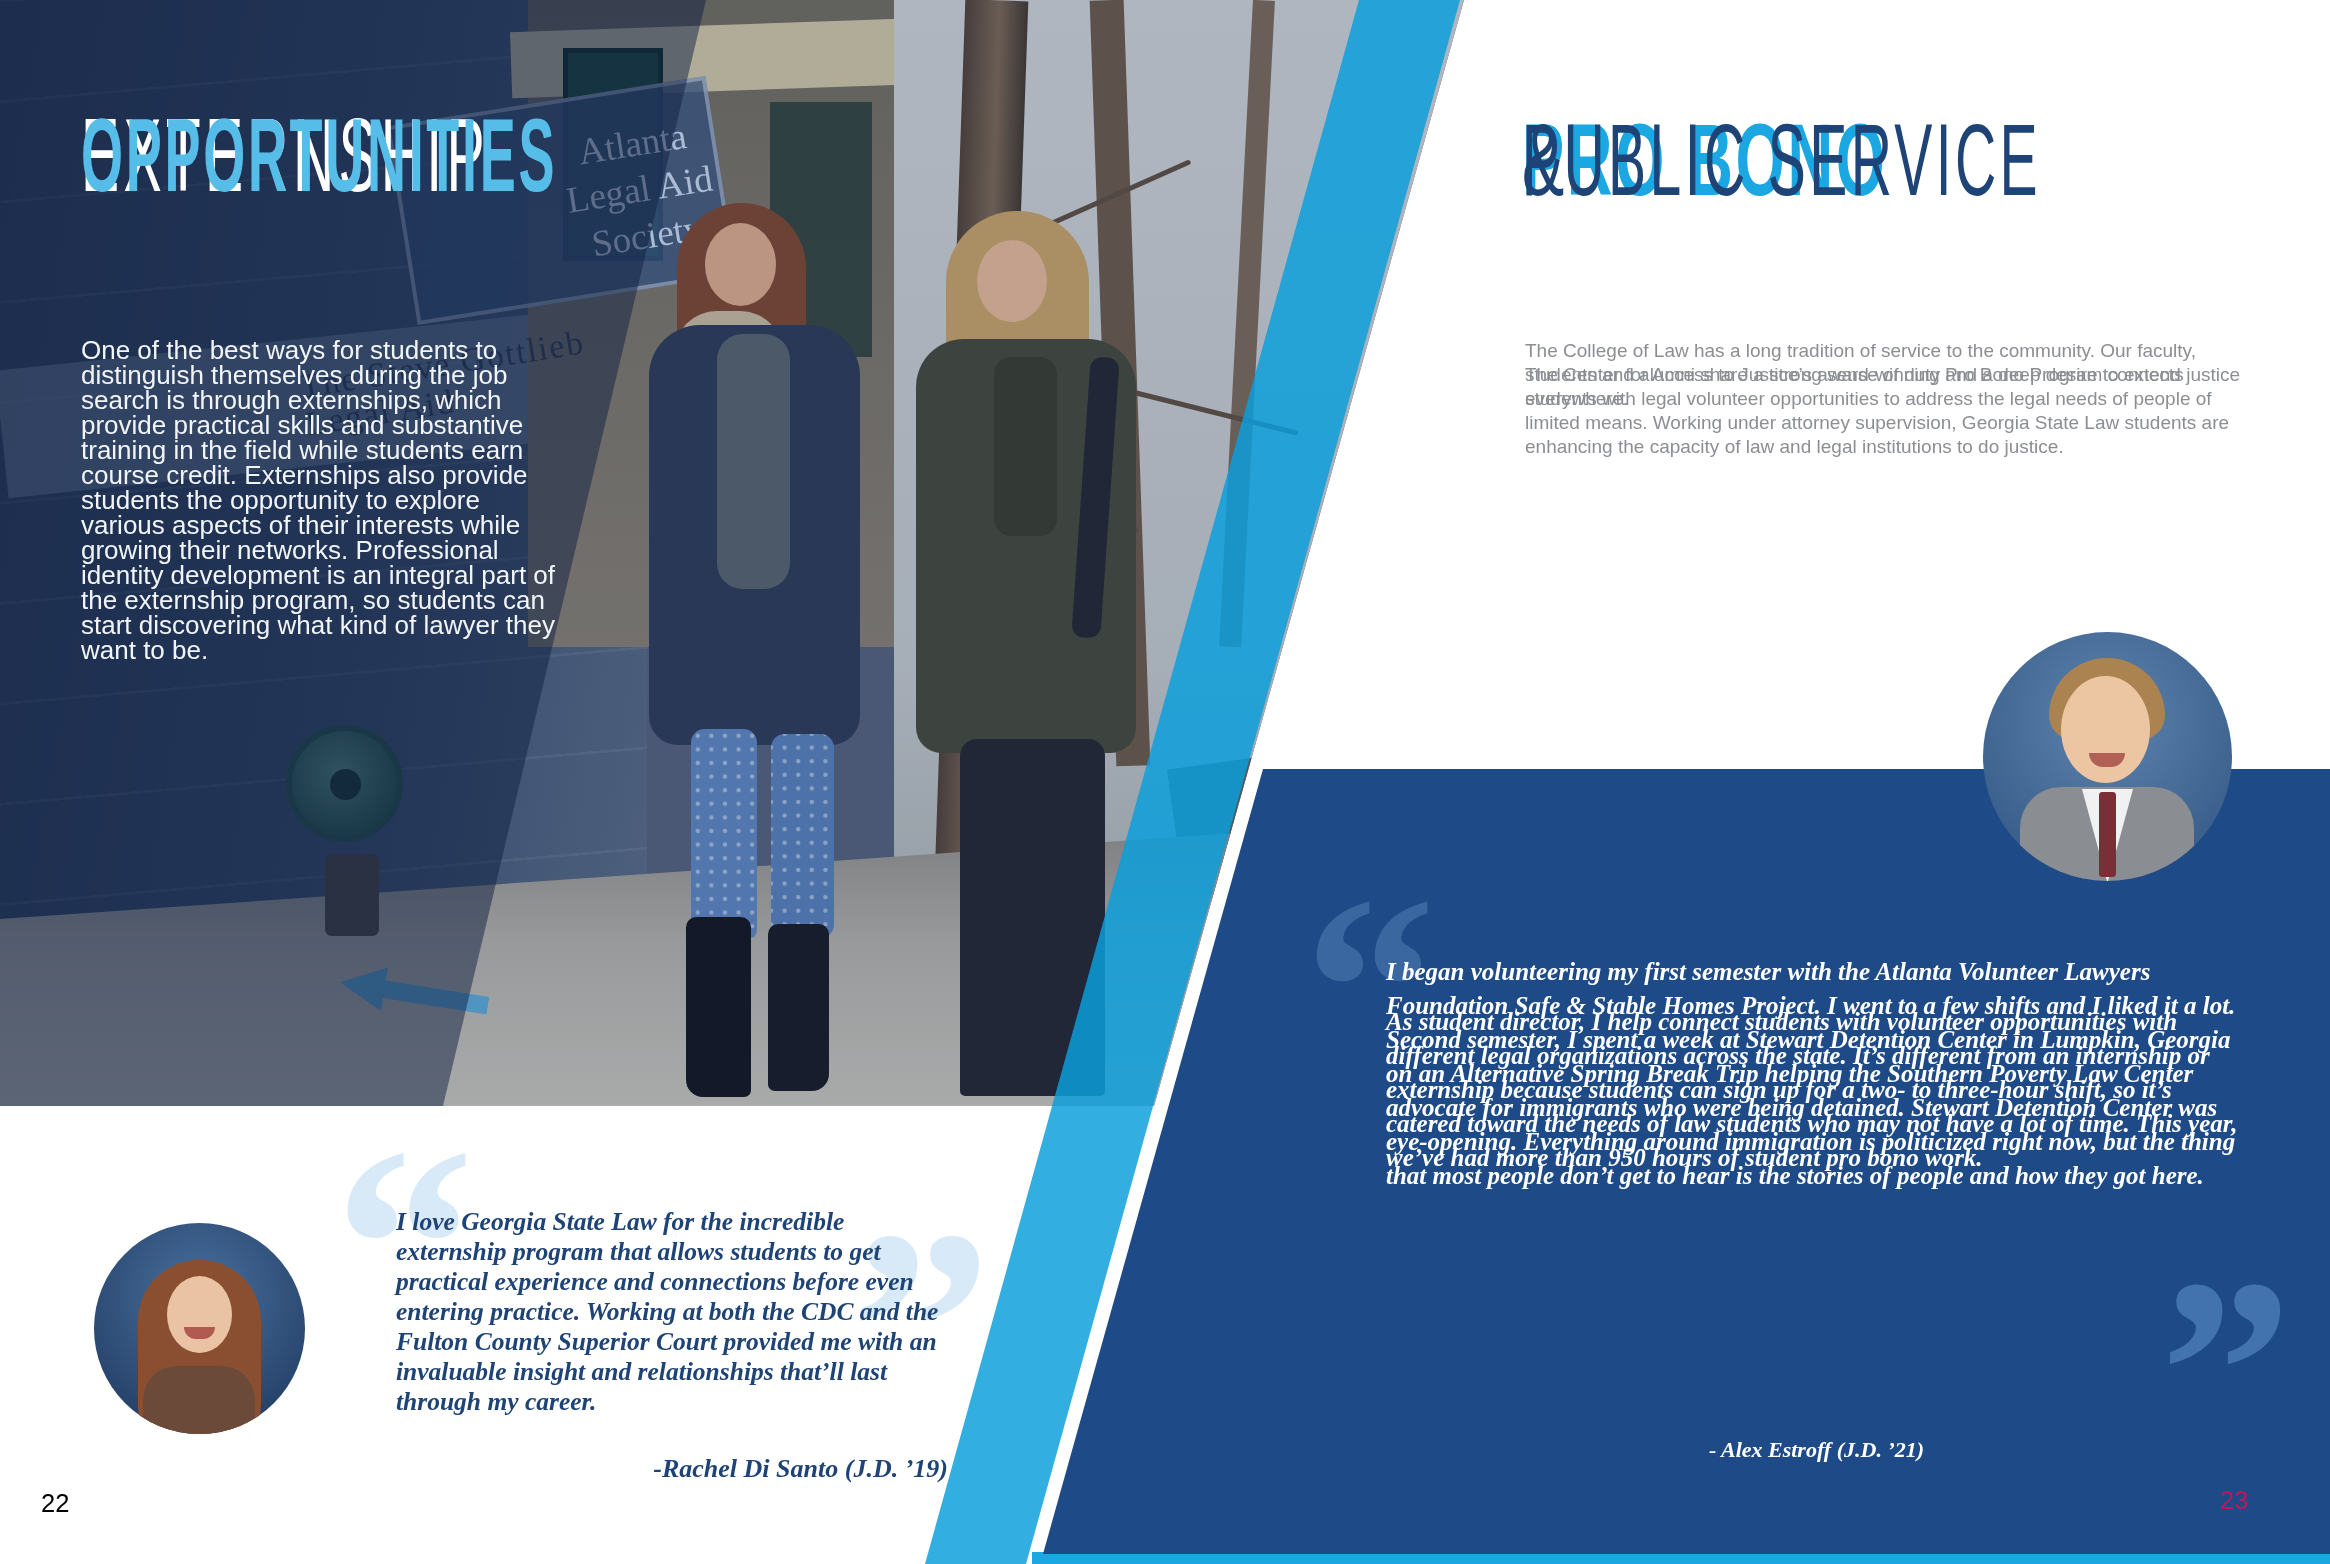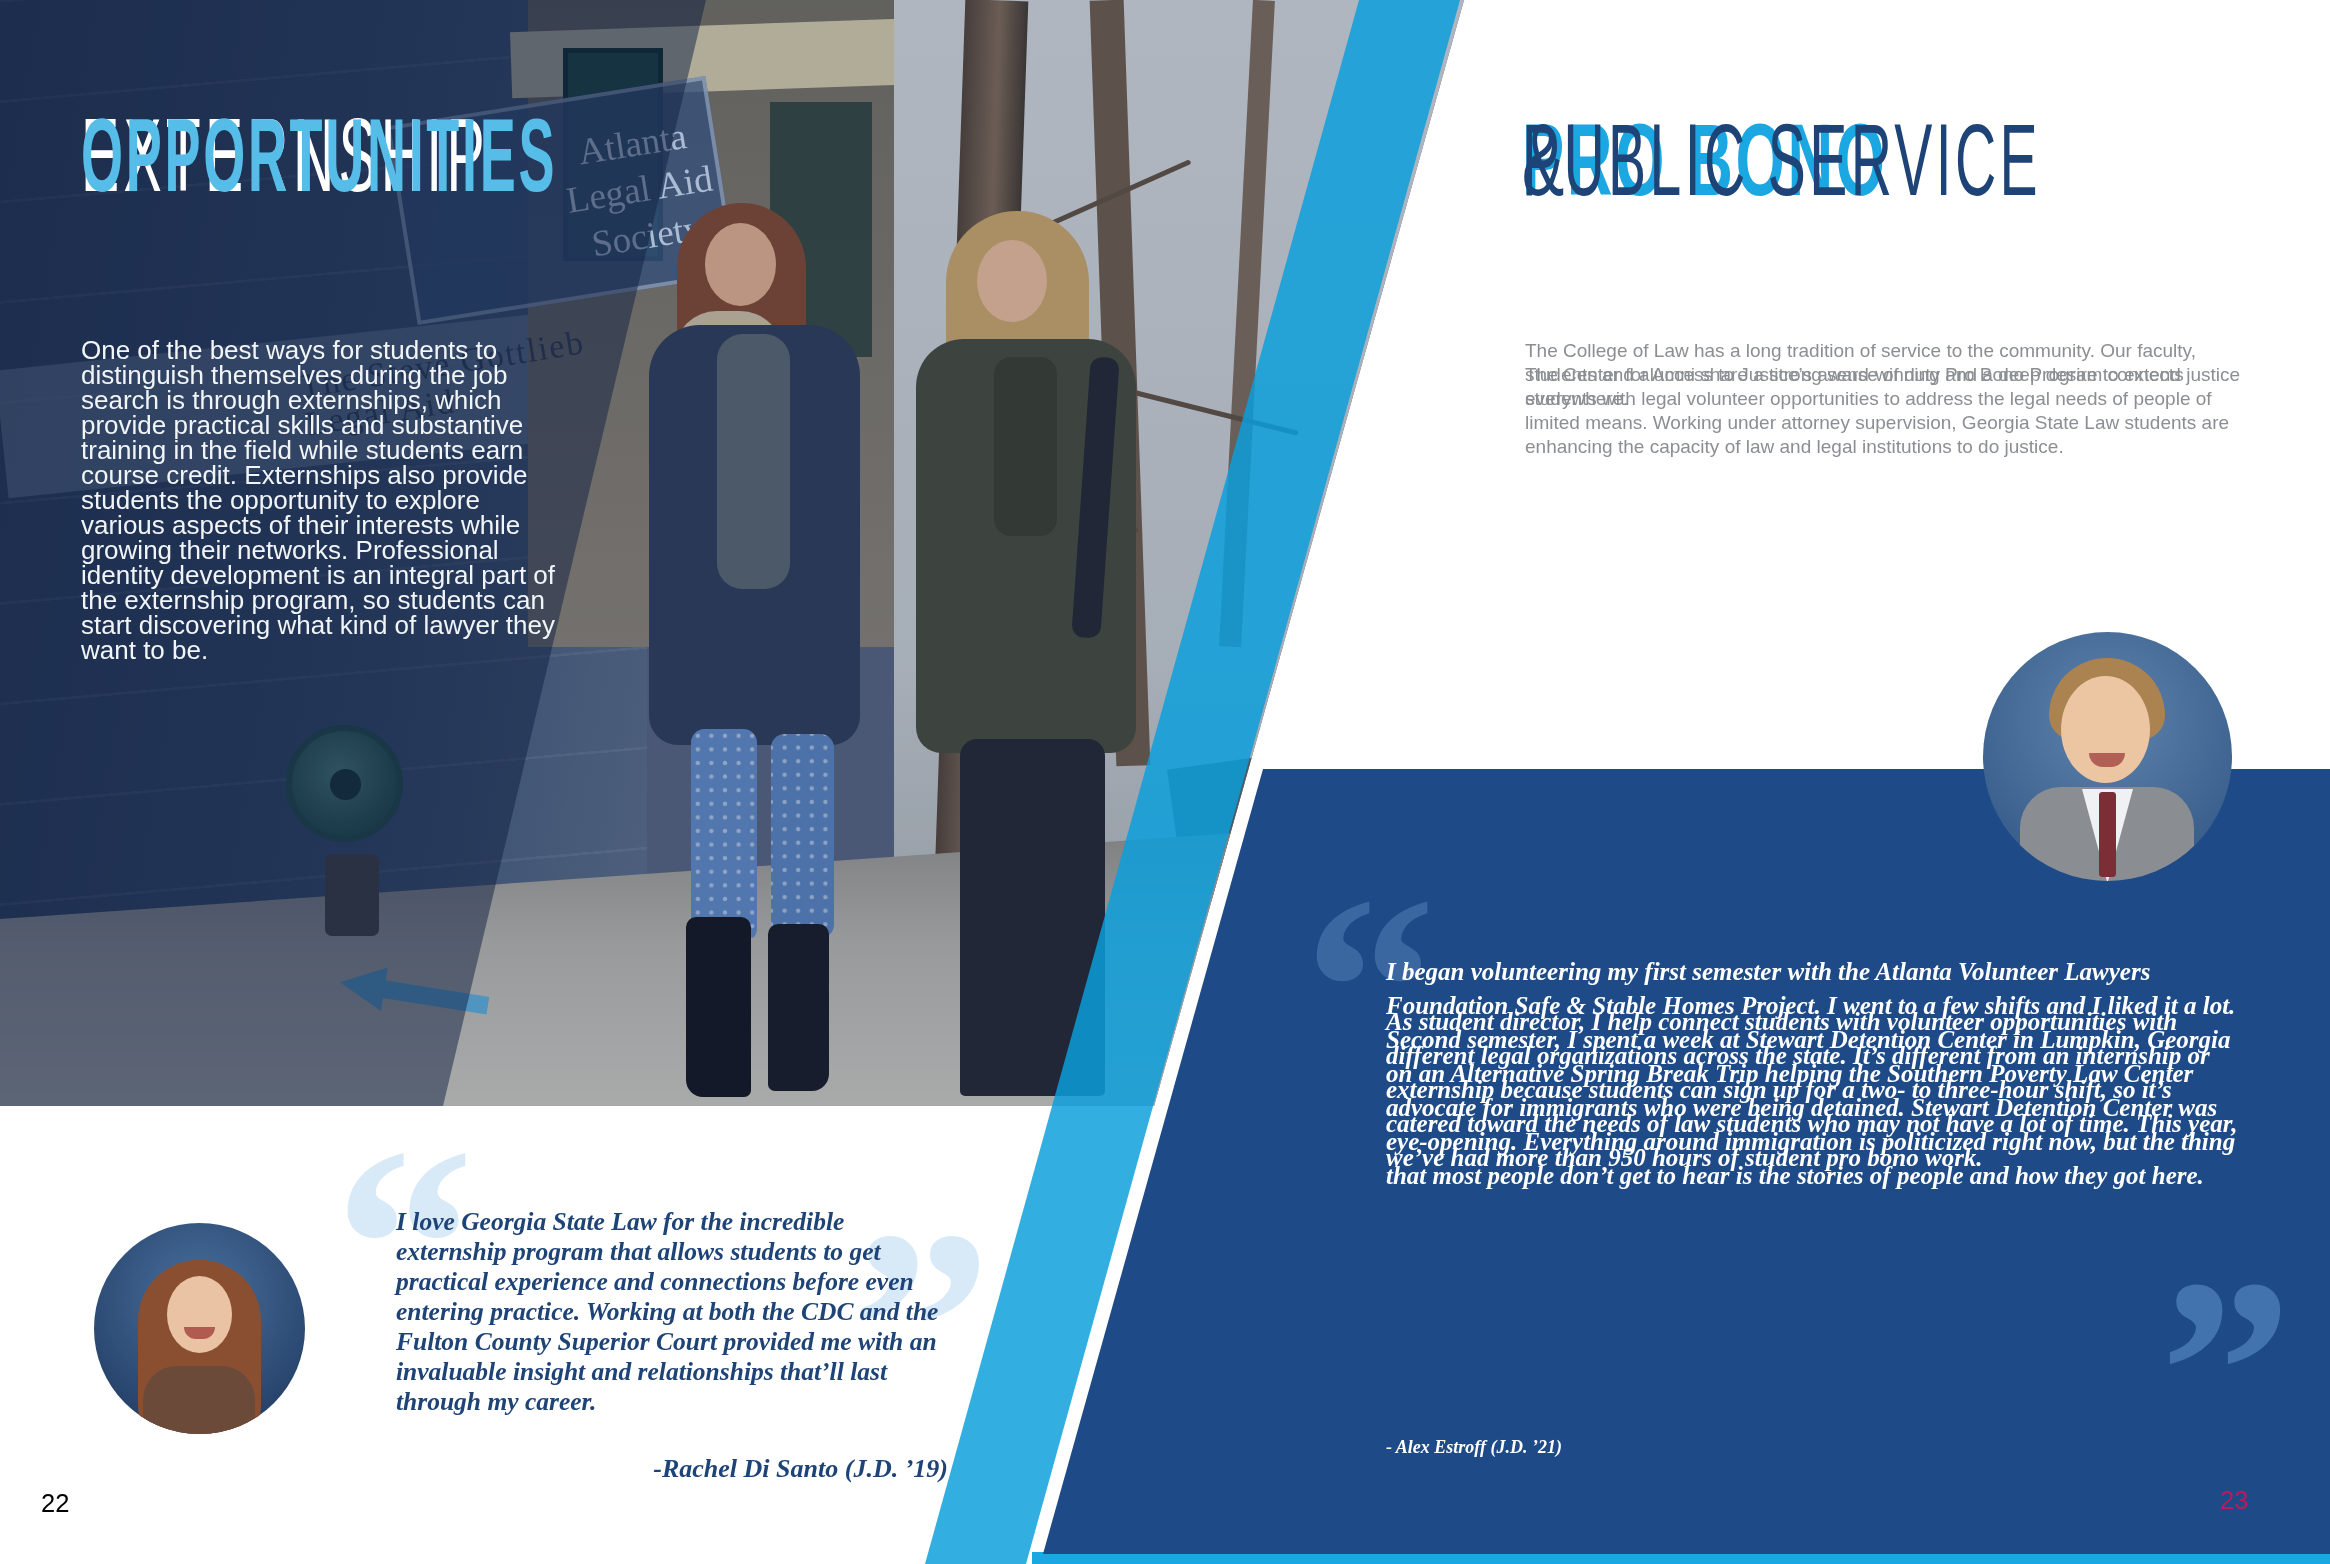--- a/index.html
+++ b/index.html
@@ -111,22 +111,22 @@
   .alex .shirt{left:99px;top:157px;width:51px;height:94px;background:#f0f1f2;
     clip-path:polygon(0 0,100% 0,50% 100%);}
   .alex .tie{left:116px;top:160px;width:17px;height:85px;background:#7b2e35;border-radius:3.4px;}
 
   .nq-open{left:1304px;top:883px;font-size:264px;color:#3a67a0;}
   .nq-close{left:2160px;top:1266px;font-size:264px;color:#4273ae;}
   .right-quote{left:1386px;top:955px;width:861px;color:#ffffff;
     font-family:"Liberation Serif",serif;font-style:italic;font-weight:700;font-size:25px;line-height:34px;}
   .right-quote .p2{margin-top:50px;position:relative;}
   .right-quote p{position:relative;margin:0;}
-  .right-attrib{left:1386px;top:1437px;width:861px;text-align:left;color:#ffffff;
-    font-family:"Liberation Serif",serif;font-style:italic;font-weight:700;font-size:18px;}
+  .right-attrib{left:1386px;top:1437px;width:861px;text-align:center;color:#ffffff;
+    font-family:"Liberation Serif",serif;font-style:italic;font-weight:700;font-size:22px;}
 </style>
 </head>
 <body>
 
 <div id="spread">
 
   <div class="photo-scene">
     <div class="ps-wall"></div>
     <div class="ps-wallband"></div>
     <div class="ps-building"></div>

